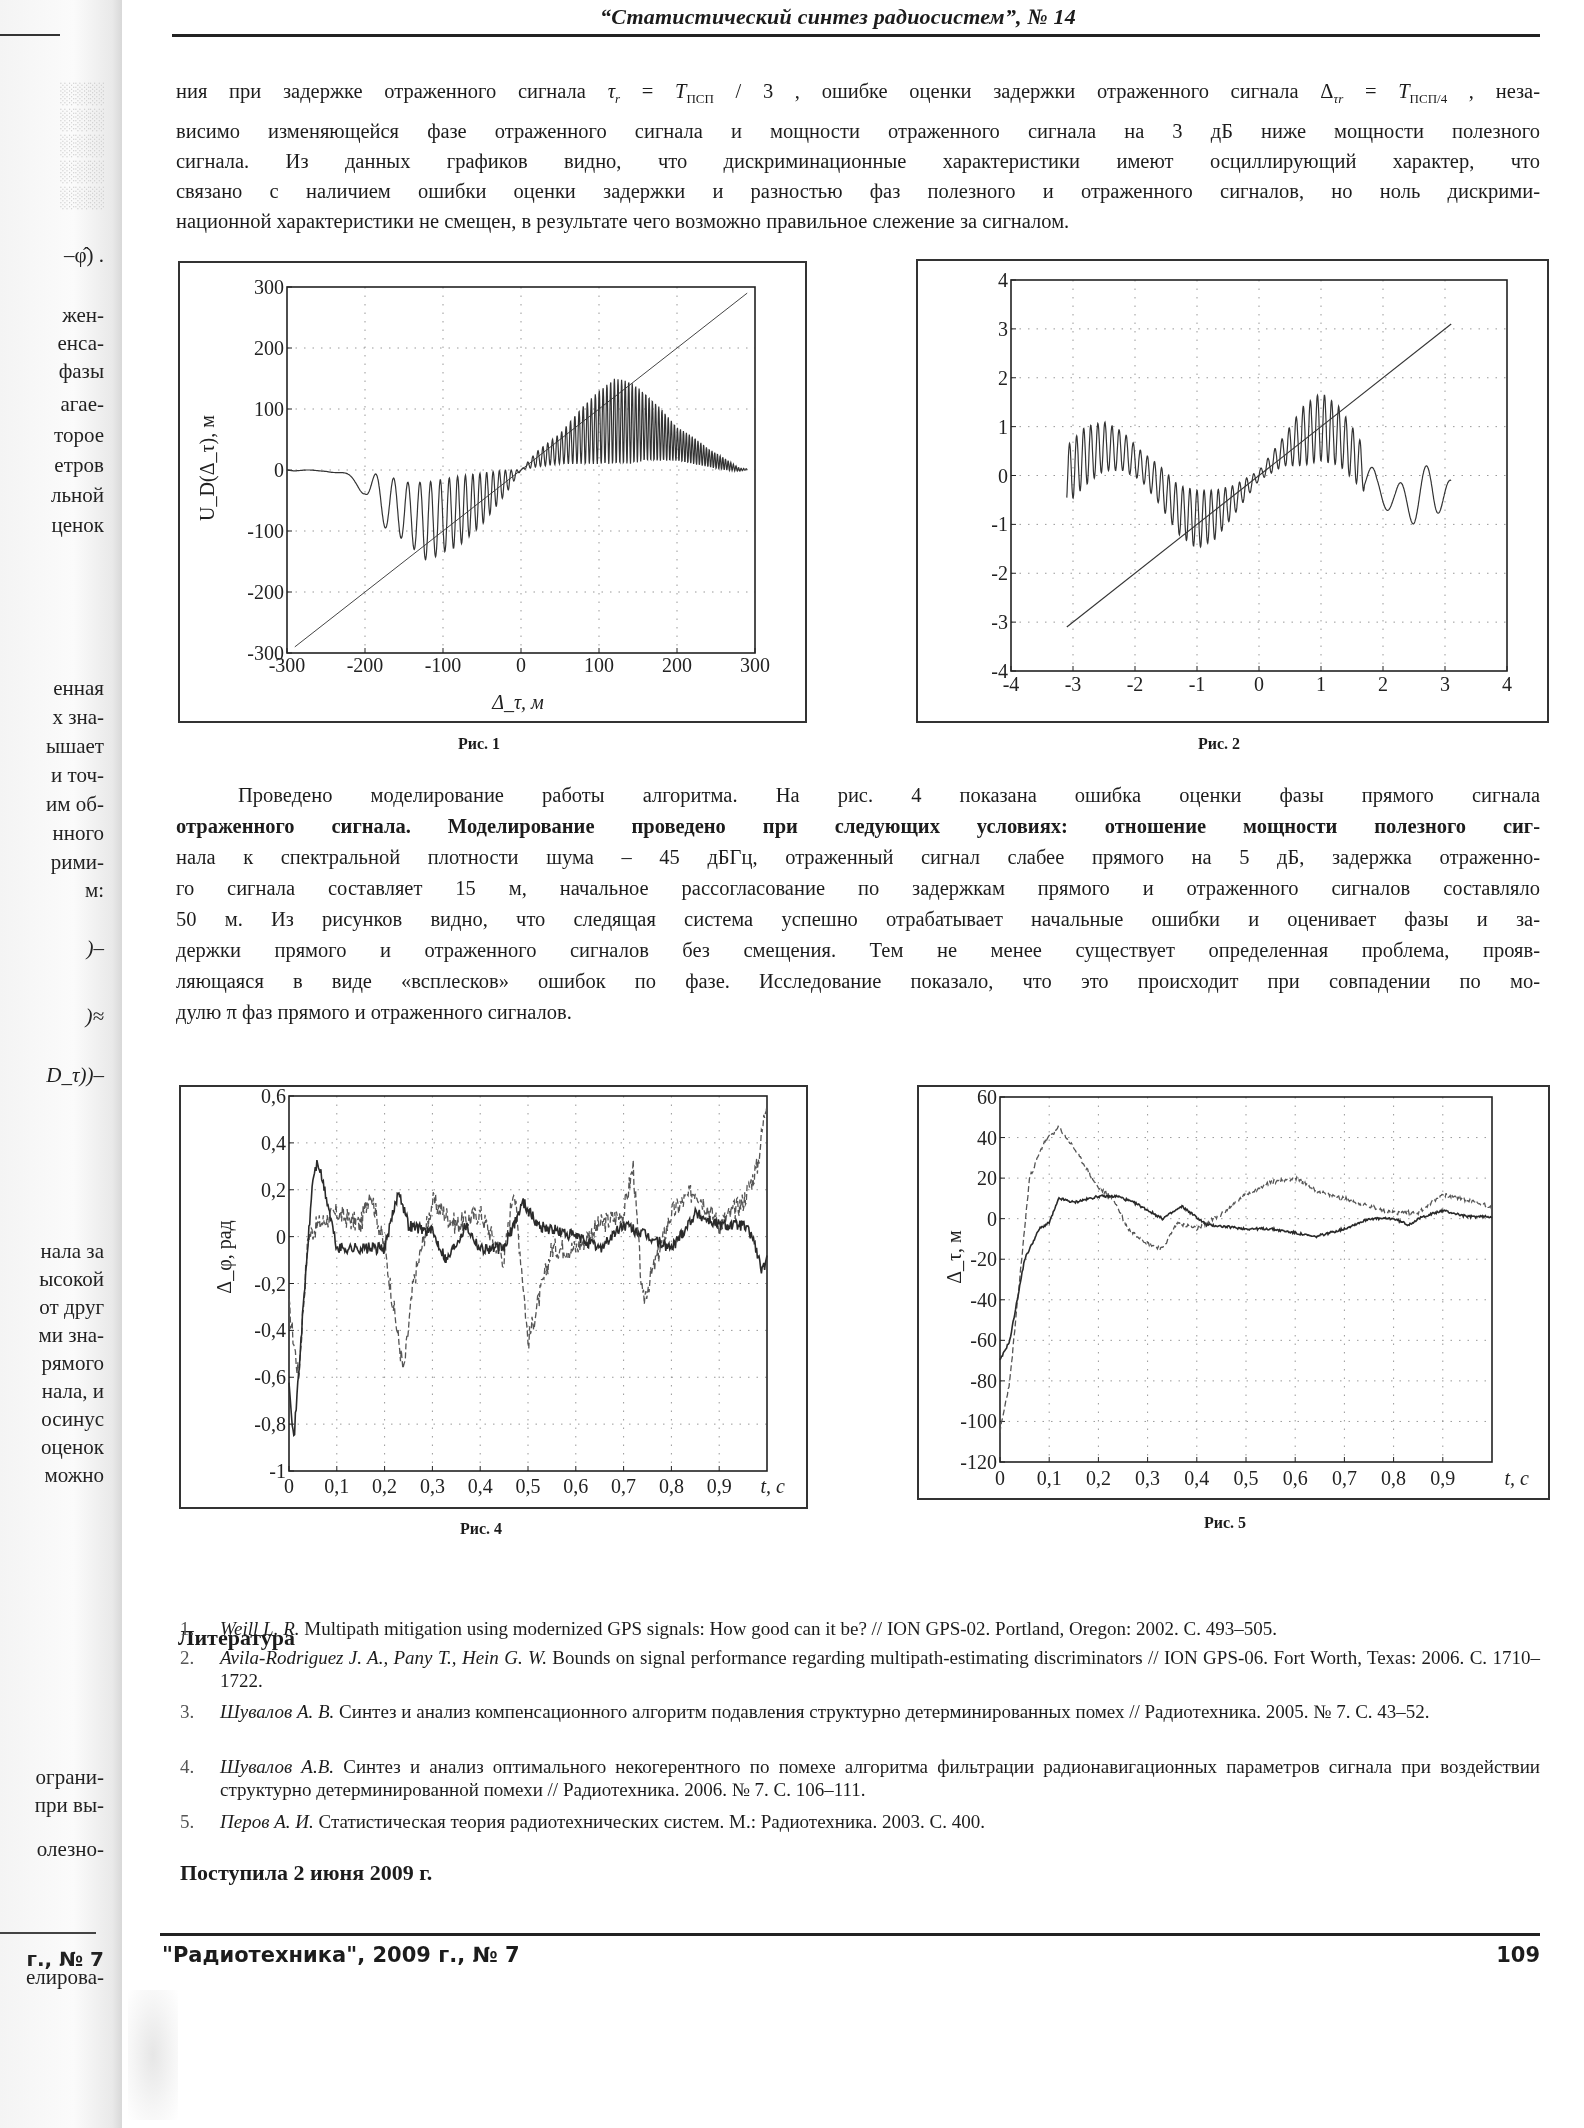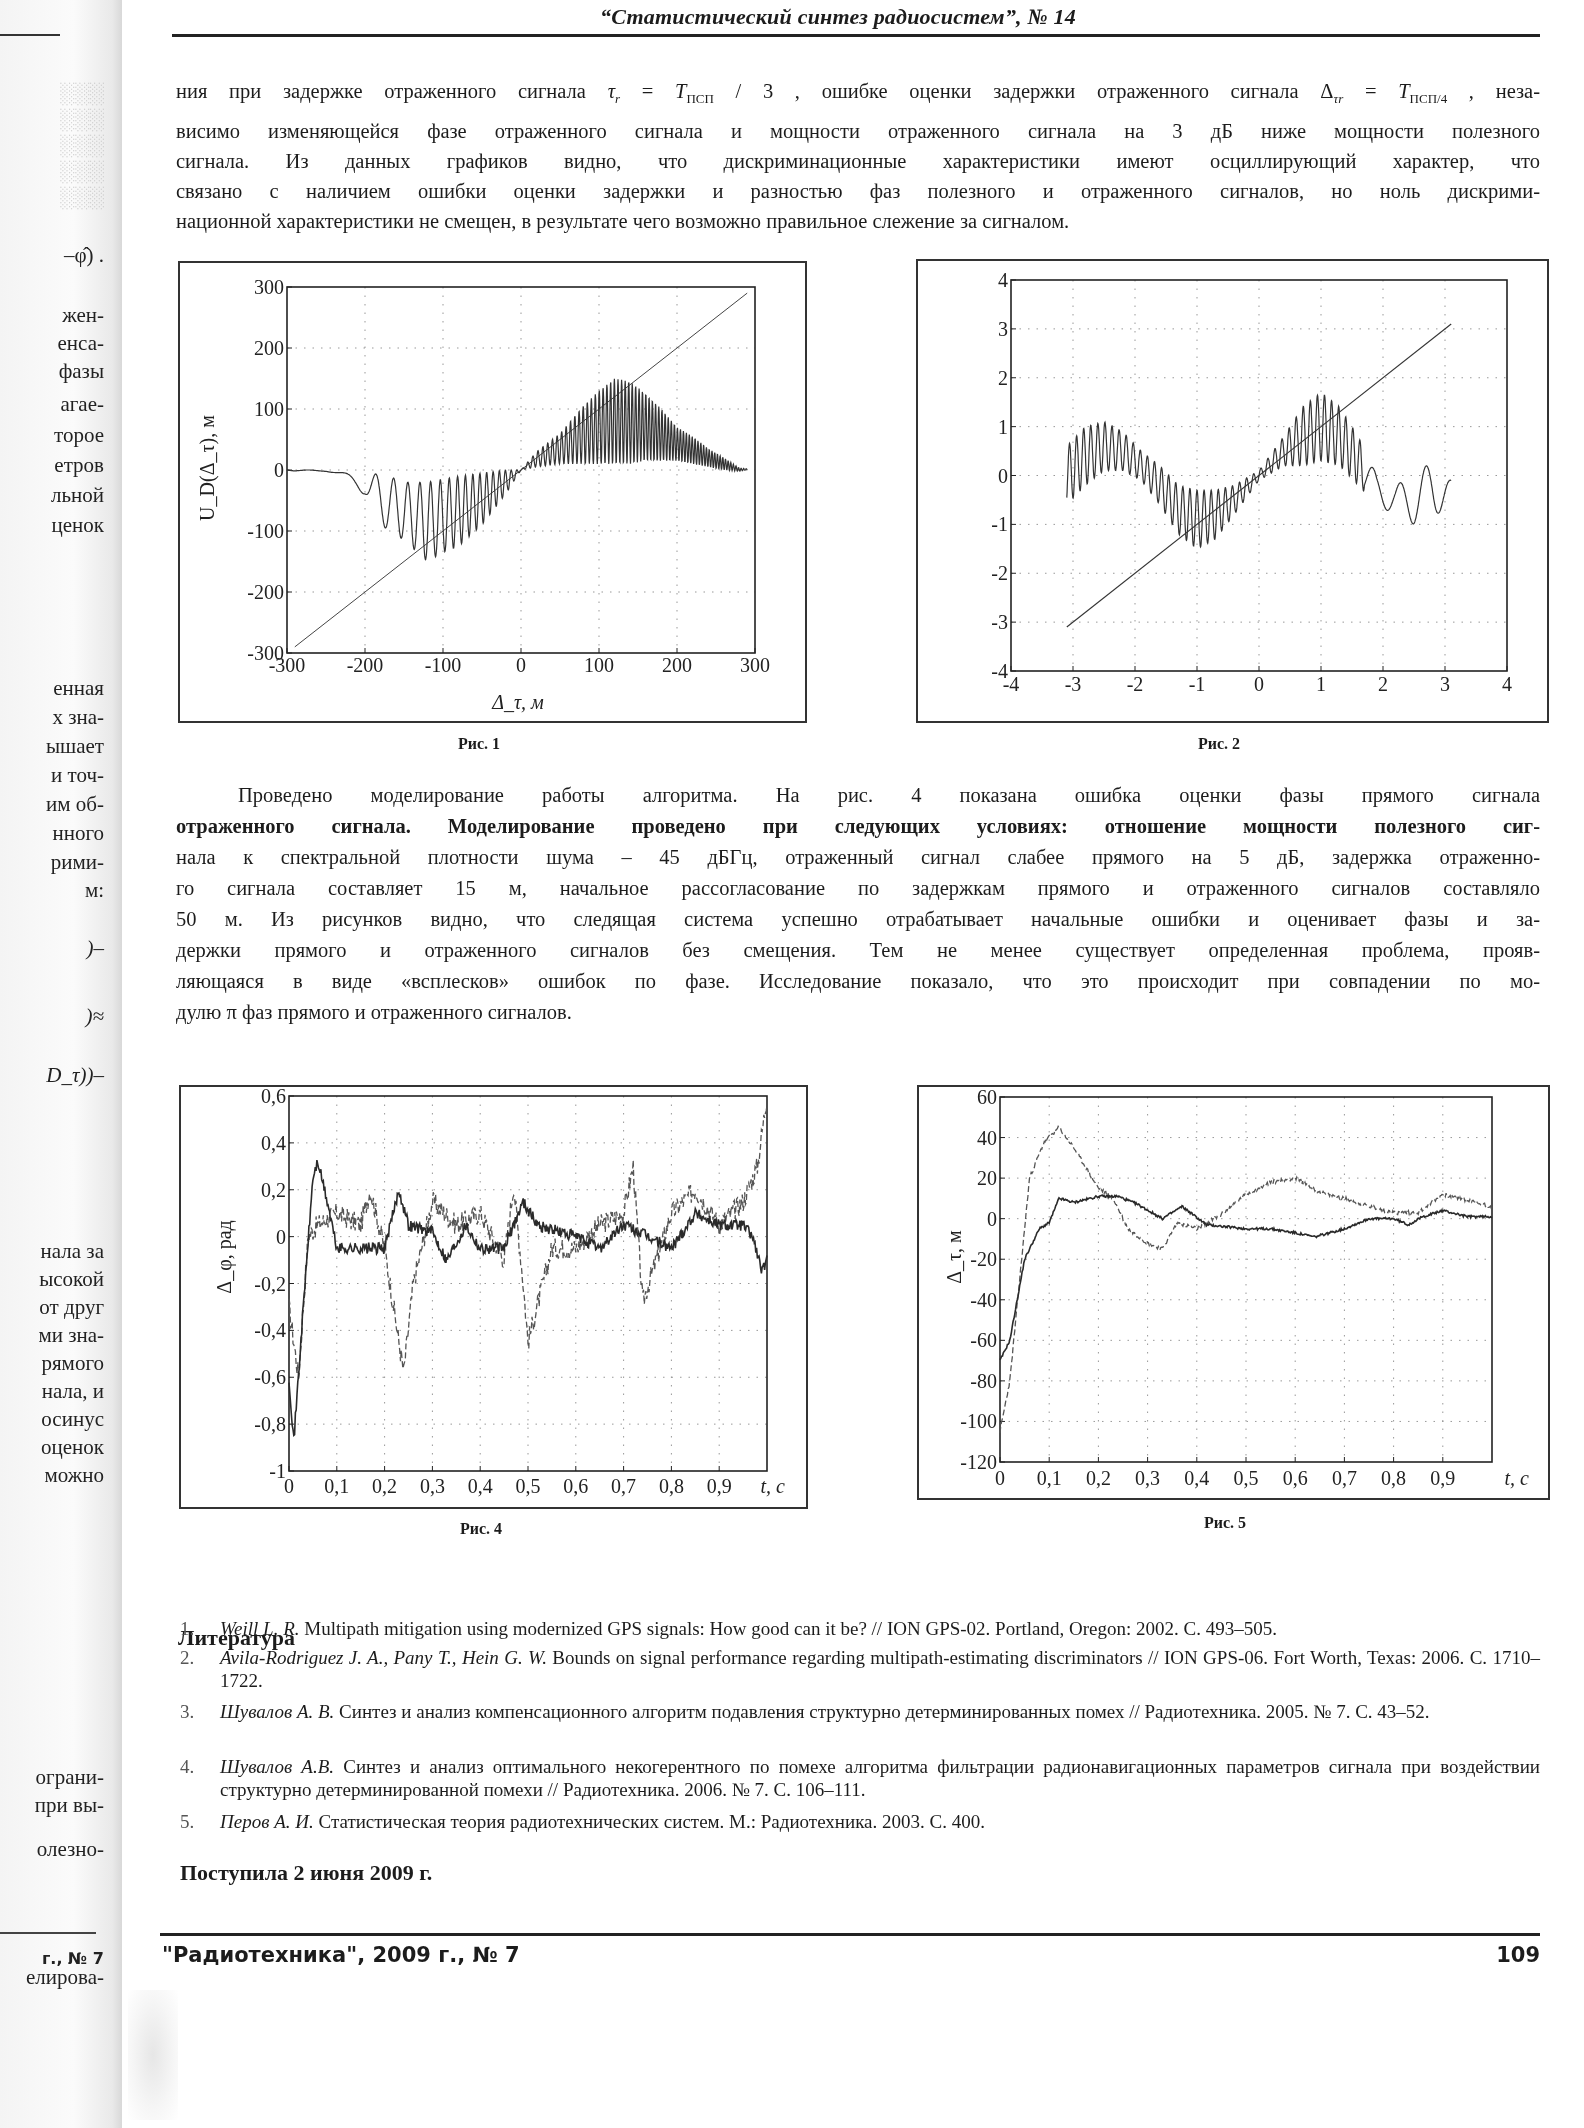--- a/index.html
+++ b/index.html
@@ -13,21 +13,21 @@
     position: absolute; left: 0; top: 0; width: 122px; height: 2128px;
     background: linear-gradient(to right, #f4f4f4 0%, #fbfbfb 60%, #e9e9e9 92%, #d8d8d8 100%);
     overflow: hidden;
   }
   .prev-page .rule { position: absolute; left: 0; width: 60px; height: 2px; background: #333; }
   .prev-page .line {
     position: absolute; right: 18px; font-size: 21px; line-height: 26px; white-space: nowrap;
     color: #222; text-align: right;
   }
   .prev-page .ghost { color: #c8c8c8; }
-  .prev-page .foot { font-family: "DejaVu Sans", sans-serif; font-weight: bold; font-size: 16px; }
+  .prev-page .foot { font-family: "DejaVu Sans", sans-serif; font-weight: bold; font-size: 20px; }
 
   .running-head {
     position: absolute; left: 600px; top: 4px; font-size: 22px; font-style: italic; font-weight: bold;
     letter-spacing: 0.2px;
   }
   .head-rule { position: absolute; left: 172px; top: 34px; width: 1368px; height: 3px; background: #222; }
 
   .para {
     position: absolute; left: 176px; width: 1364px; font-size: 20.5px; line-height: 24px;
     text-align: justify; margin: 0;

